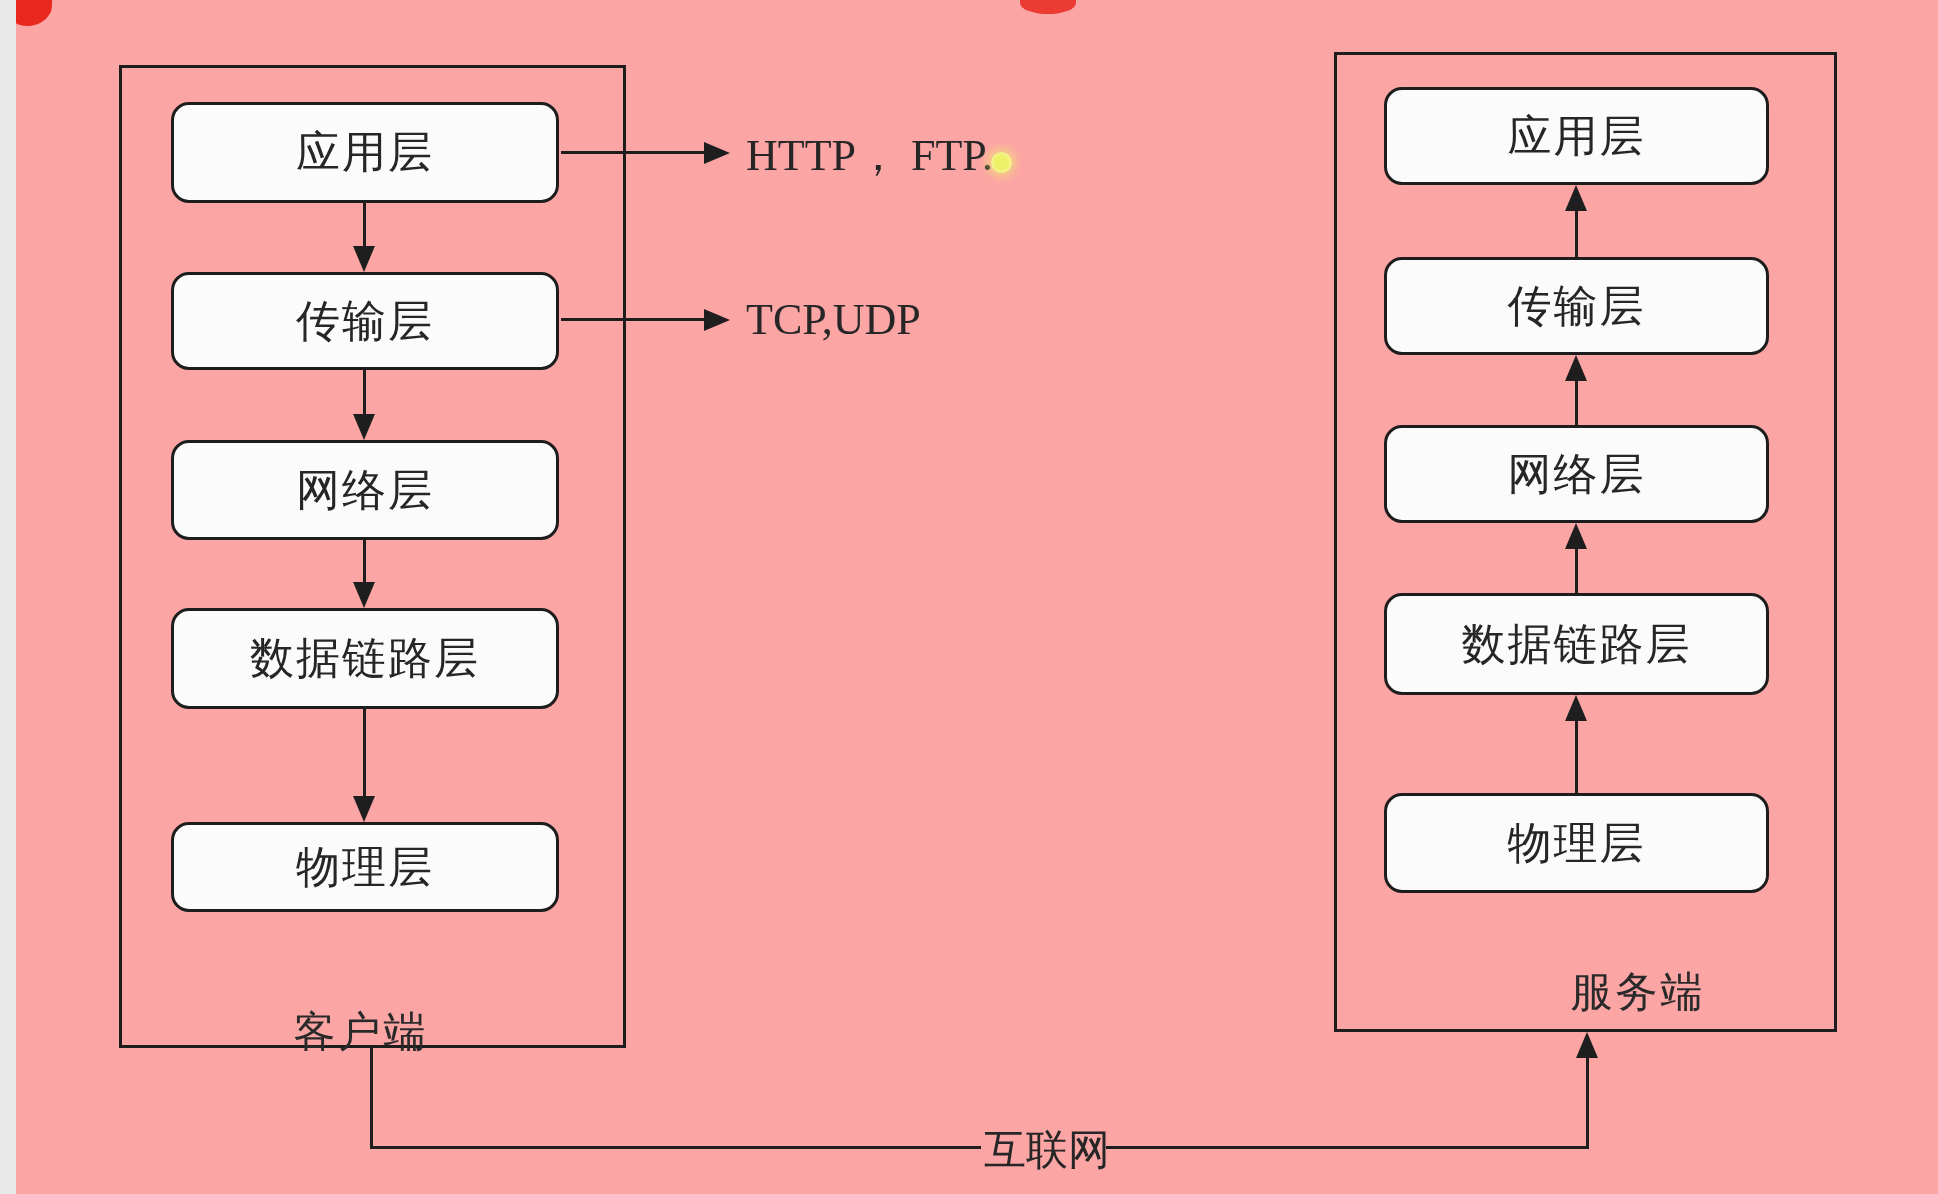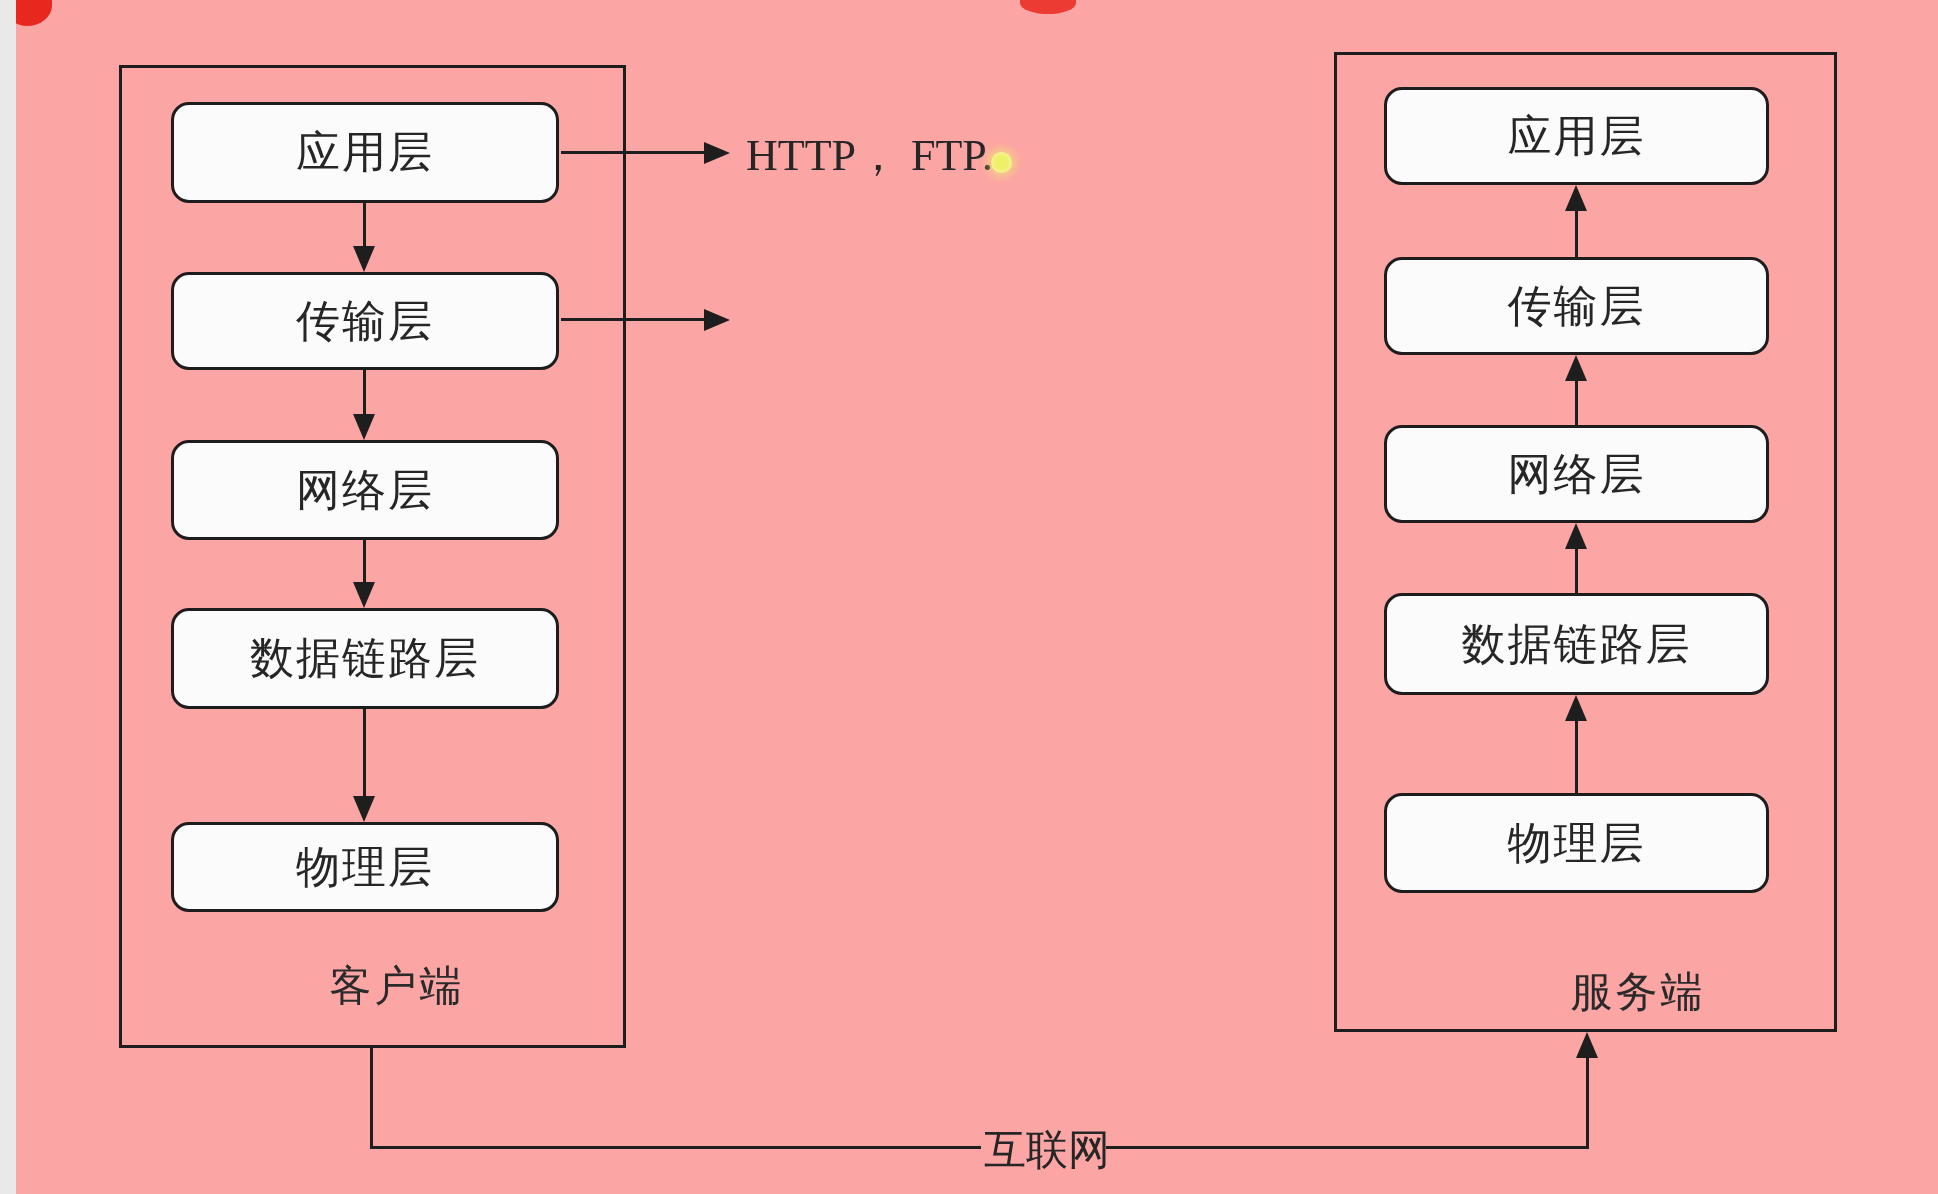--- a/index.html
+++ b/index.html
@@ -45,21 +45,21 @@
   .s4{left:1368px;top:593px;width:385px;height:102px;}
   .s5{left:1368px;top:793px;width:385px;height:100px;}
   
   .panel-title{
     position:absolute;
     text-align:center;
     font-size:42px;
     letter-spacing:3px;
     color:#2a2a2a;
   }
-  .client-title{left:103px;top:958px;width:484px;padding-left:36px;}
+  .client-title{left:103px;top:1004px;width:484px;}
   .server-title{left:1318px;top:964px;width:608px;}
   
   .line{position:absolute;background:#1e1e1e;}
   
   .ca1{left:347px;top:203px;width:3px;height:49px;}
   .ca2{left:347px;top:370px;width:3px;height:48px;}
   .ca3{left:347px;top:540px;width:3px;height:46px;}
   .ca4{left:347px;top:709px;width:3px;height:91px;}
   
   .sa1{left:1559px;top:207px;width:3px;height:50px;}
@@ -158,20 +158,21 @@
   <div class="line ca4"></div>
   <div class="ah ah-down cah4"></div>
 
   <div class="line ha1"></div>
   <div class="ah ah-right hah1"></div>
   <div class="proto-label proto-http">HTTP， FTP..</div>
   <div class="pointer-dot"></div>
 
   <div class="line ha2"></div>
   <div class="ah ah-right hah2"></div>
+  <div class="proto-label proto-tcp">TCP,UDP</div>
 
   <div class="outer-box server-box"></div>
 
   <div class="layer-box s1">
     <span>应用层</span>
   </div>
   <div class="layer-box s2">
     <span>传输层</span>
   </div>
   <div class="layer-box s3">

